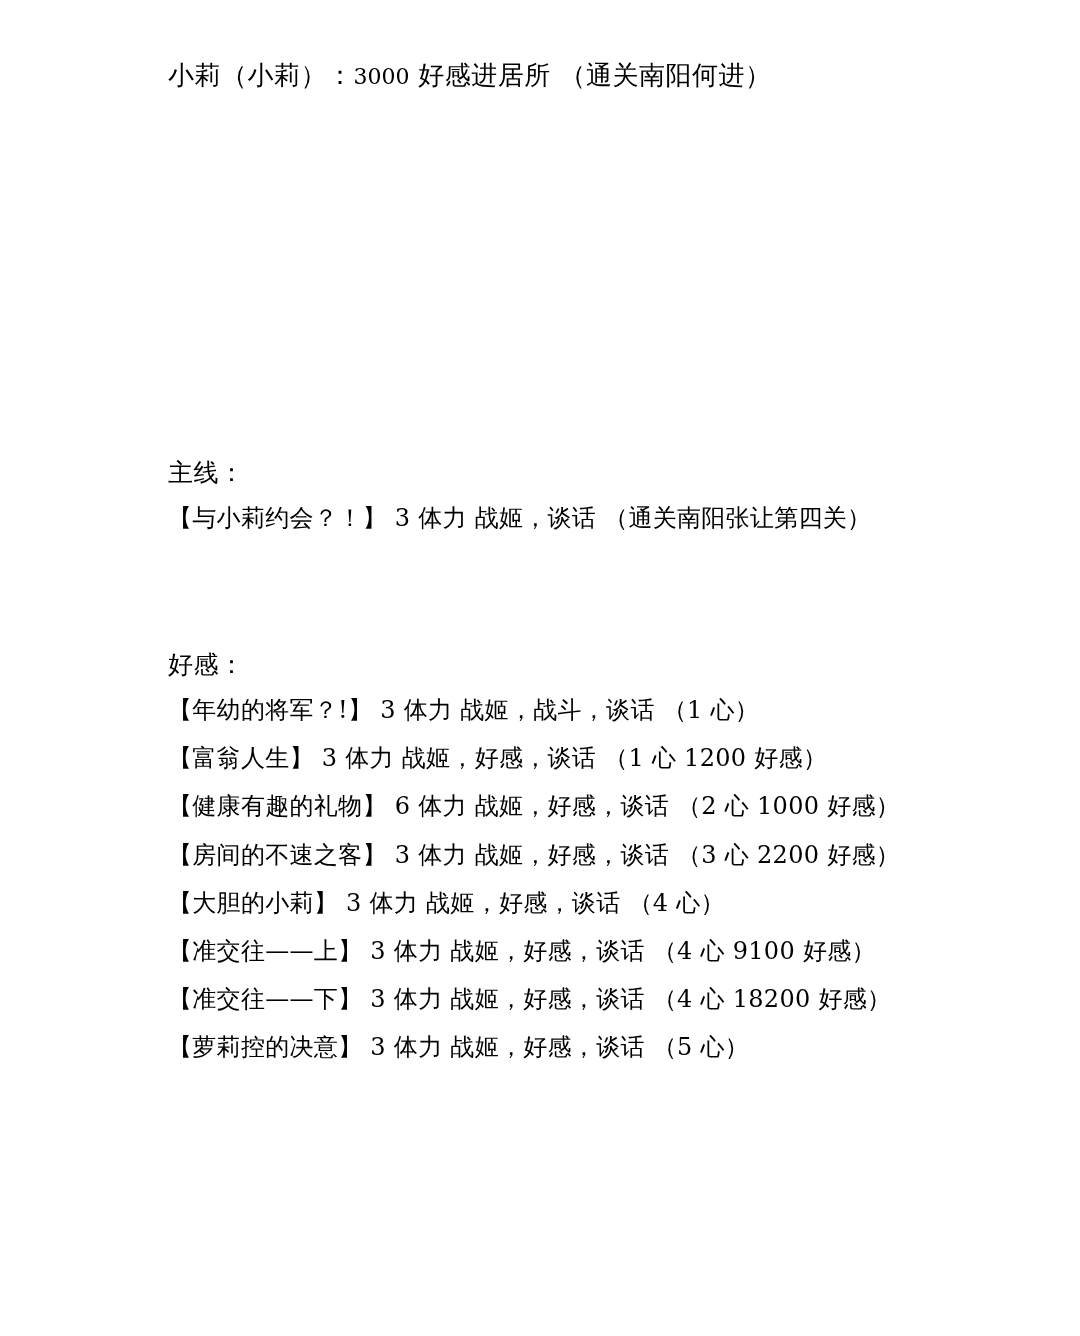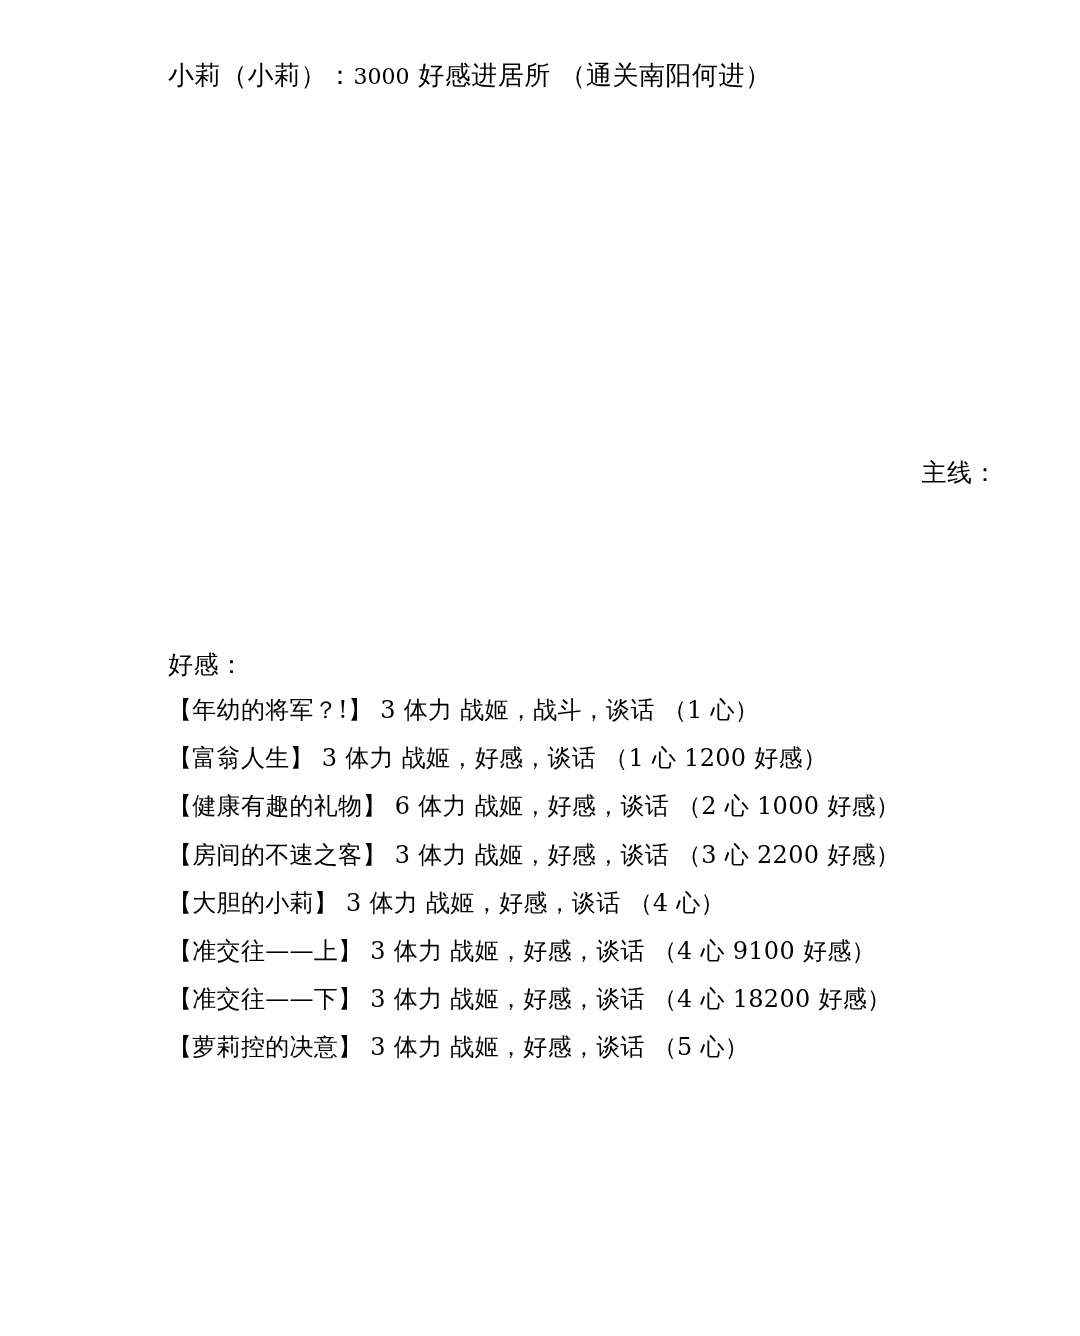--- a/index.html
+++ b/index.html
@@ -57,36 +57,37 @@
     font-size: 24px;
     line-height: 1.55;
     margin-bottom: 11px;
     letter-spacing: 0.3px;
     white-space: nowrap;
   }
   .entry.wrap {
     white-space: normal;
     width: 800px;
   }
-  #sec-main { top: 455px; text-align: right; }
+  #sec-main { top: 455px; }
   #sec-favor { top: 647px; }
 </style>
 </head>
 <body>
 
 <div class="page">
 
   <div class="doc-title">
     <span>小莉（小莉）：</span><span class="num">3000</span> <span>好感进居所 （通关南阳何进）</span>
   </div>
 
   <div class="gap-block"></div>
 
   <div class="section" id="sec-main">
     <div class="section-heading">主线：</div>
+    <div class="entry">【与小莉约会？！】 3 体力 战姬，谈话 （通关南阳张让第四关）</div>
   </div>
 
   <div class="section" id="sec-favor">
     <div class="section-heading">好感：</div>
     <div class="entry">【年幼的将军？!】 3 体力 战姬，战斗，谈话 （1 心）</div>
     <div class="entry">【富翁人生】 3 体力 战姬，好感，谈话 （1 心 1200 好感）</div>
     <div class="entry">【健康有趣的礼物】 6 体力 战姬，好感，谈话 （2 心 1000 好感）</div>
     <div class="entry">【房间的不速之客】 3 体力 战姬，好感，谈话 （3 心 2200 好感）</div>
     <div class="entry">【大胆的小莉】 3 体力 战姬，好感，谈话 （4 心）</div>
     <div class="entry">【准交往——上】 3 体力 战姬，好感，谈话 （4 心 9100 好感）</div>

